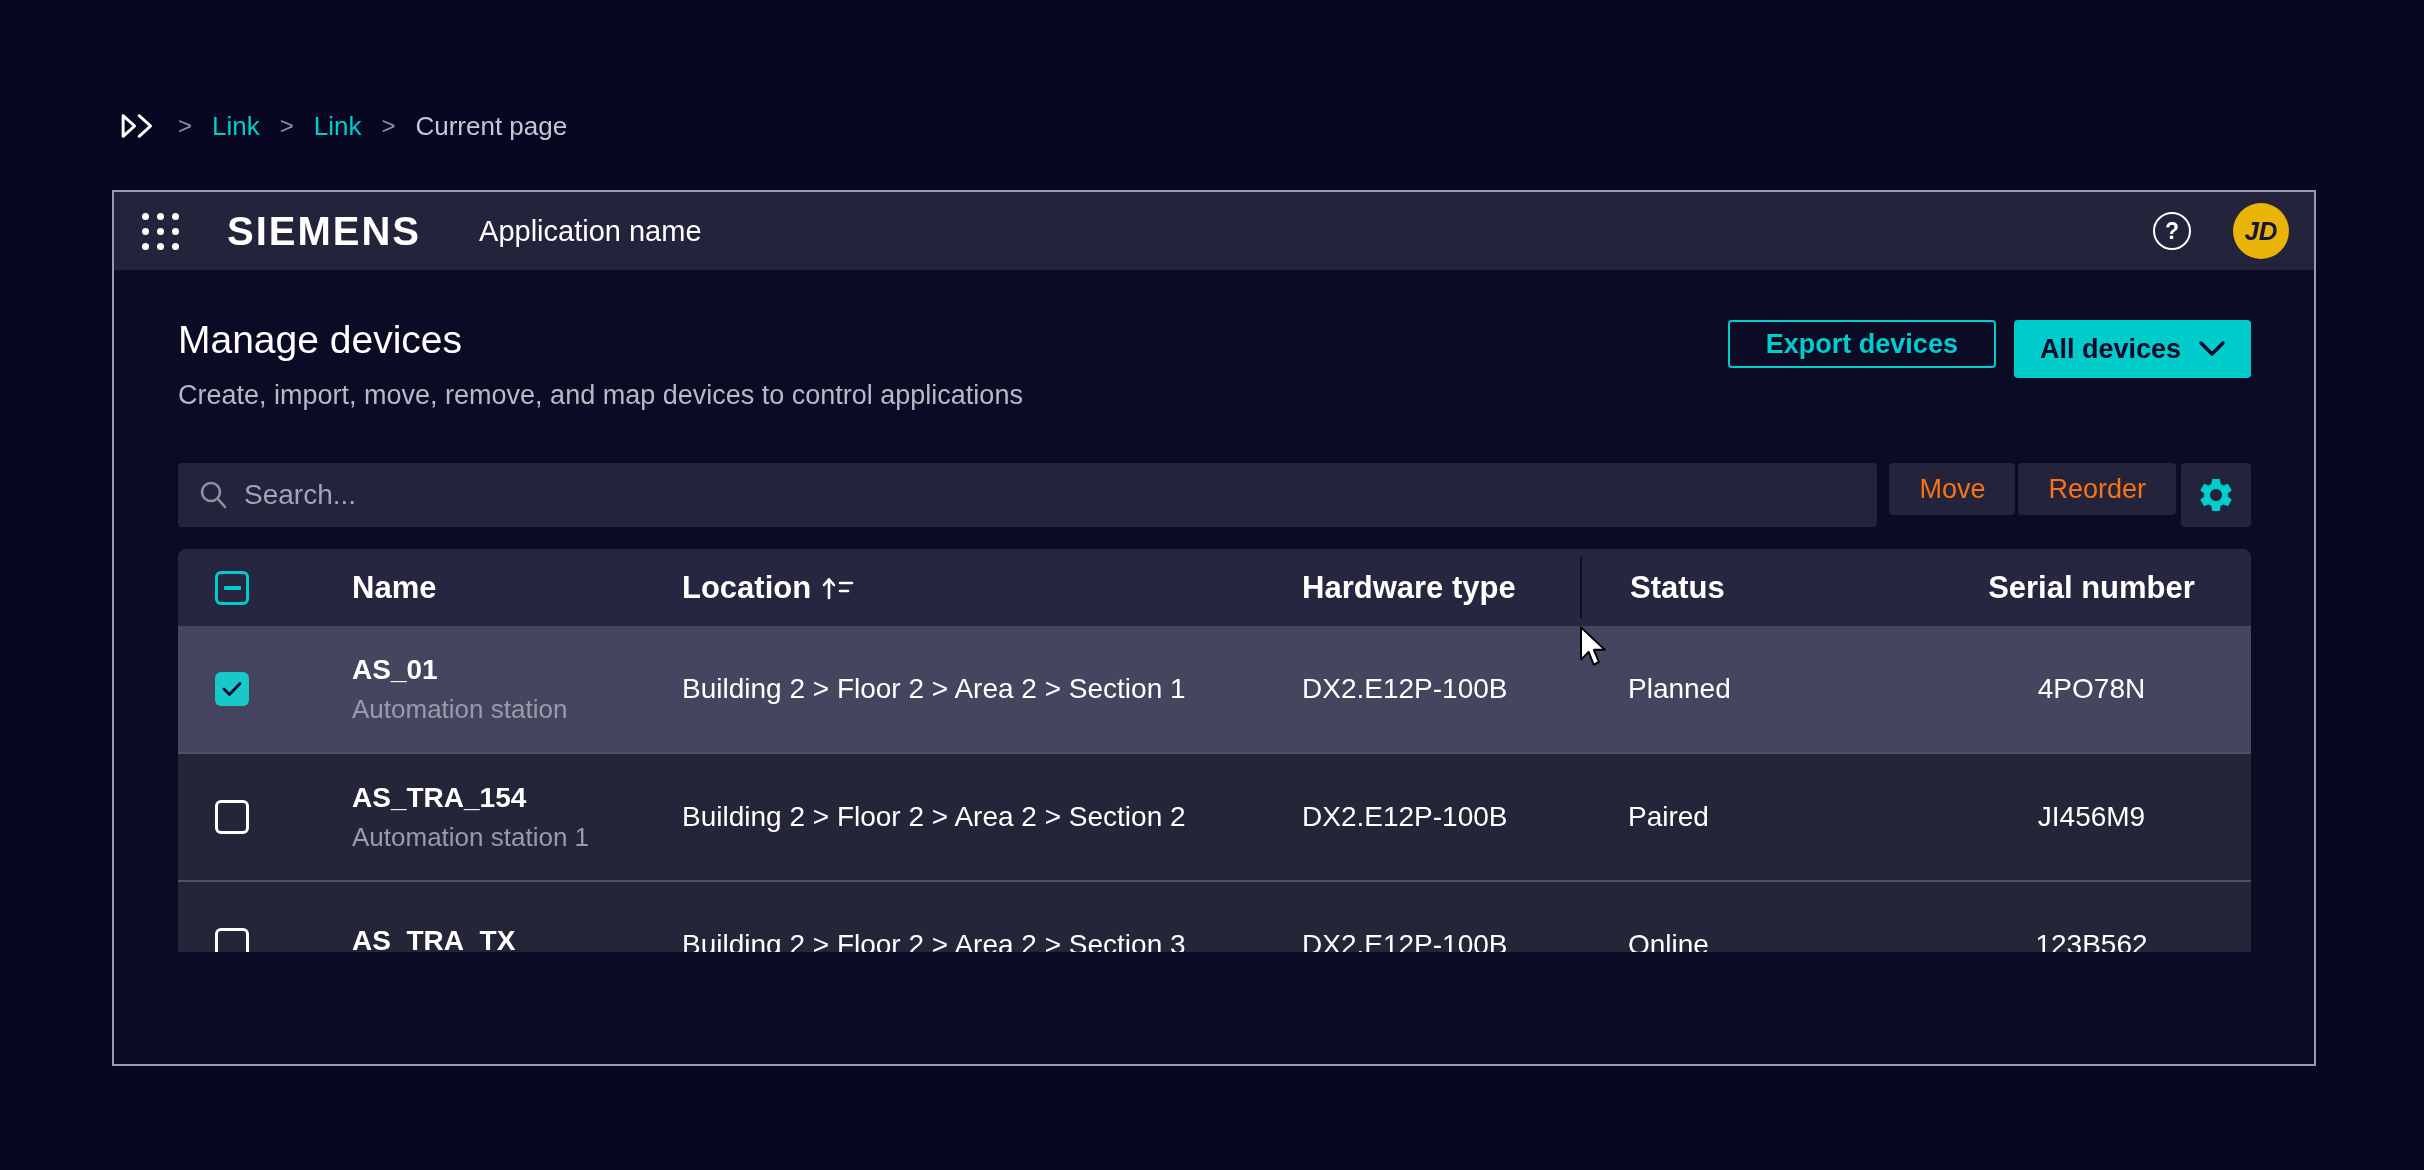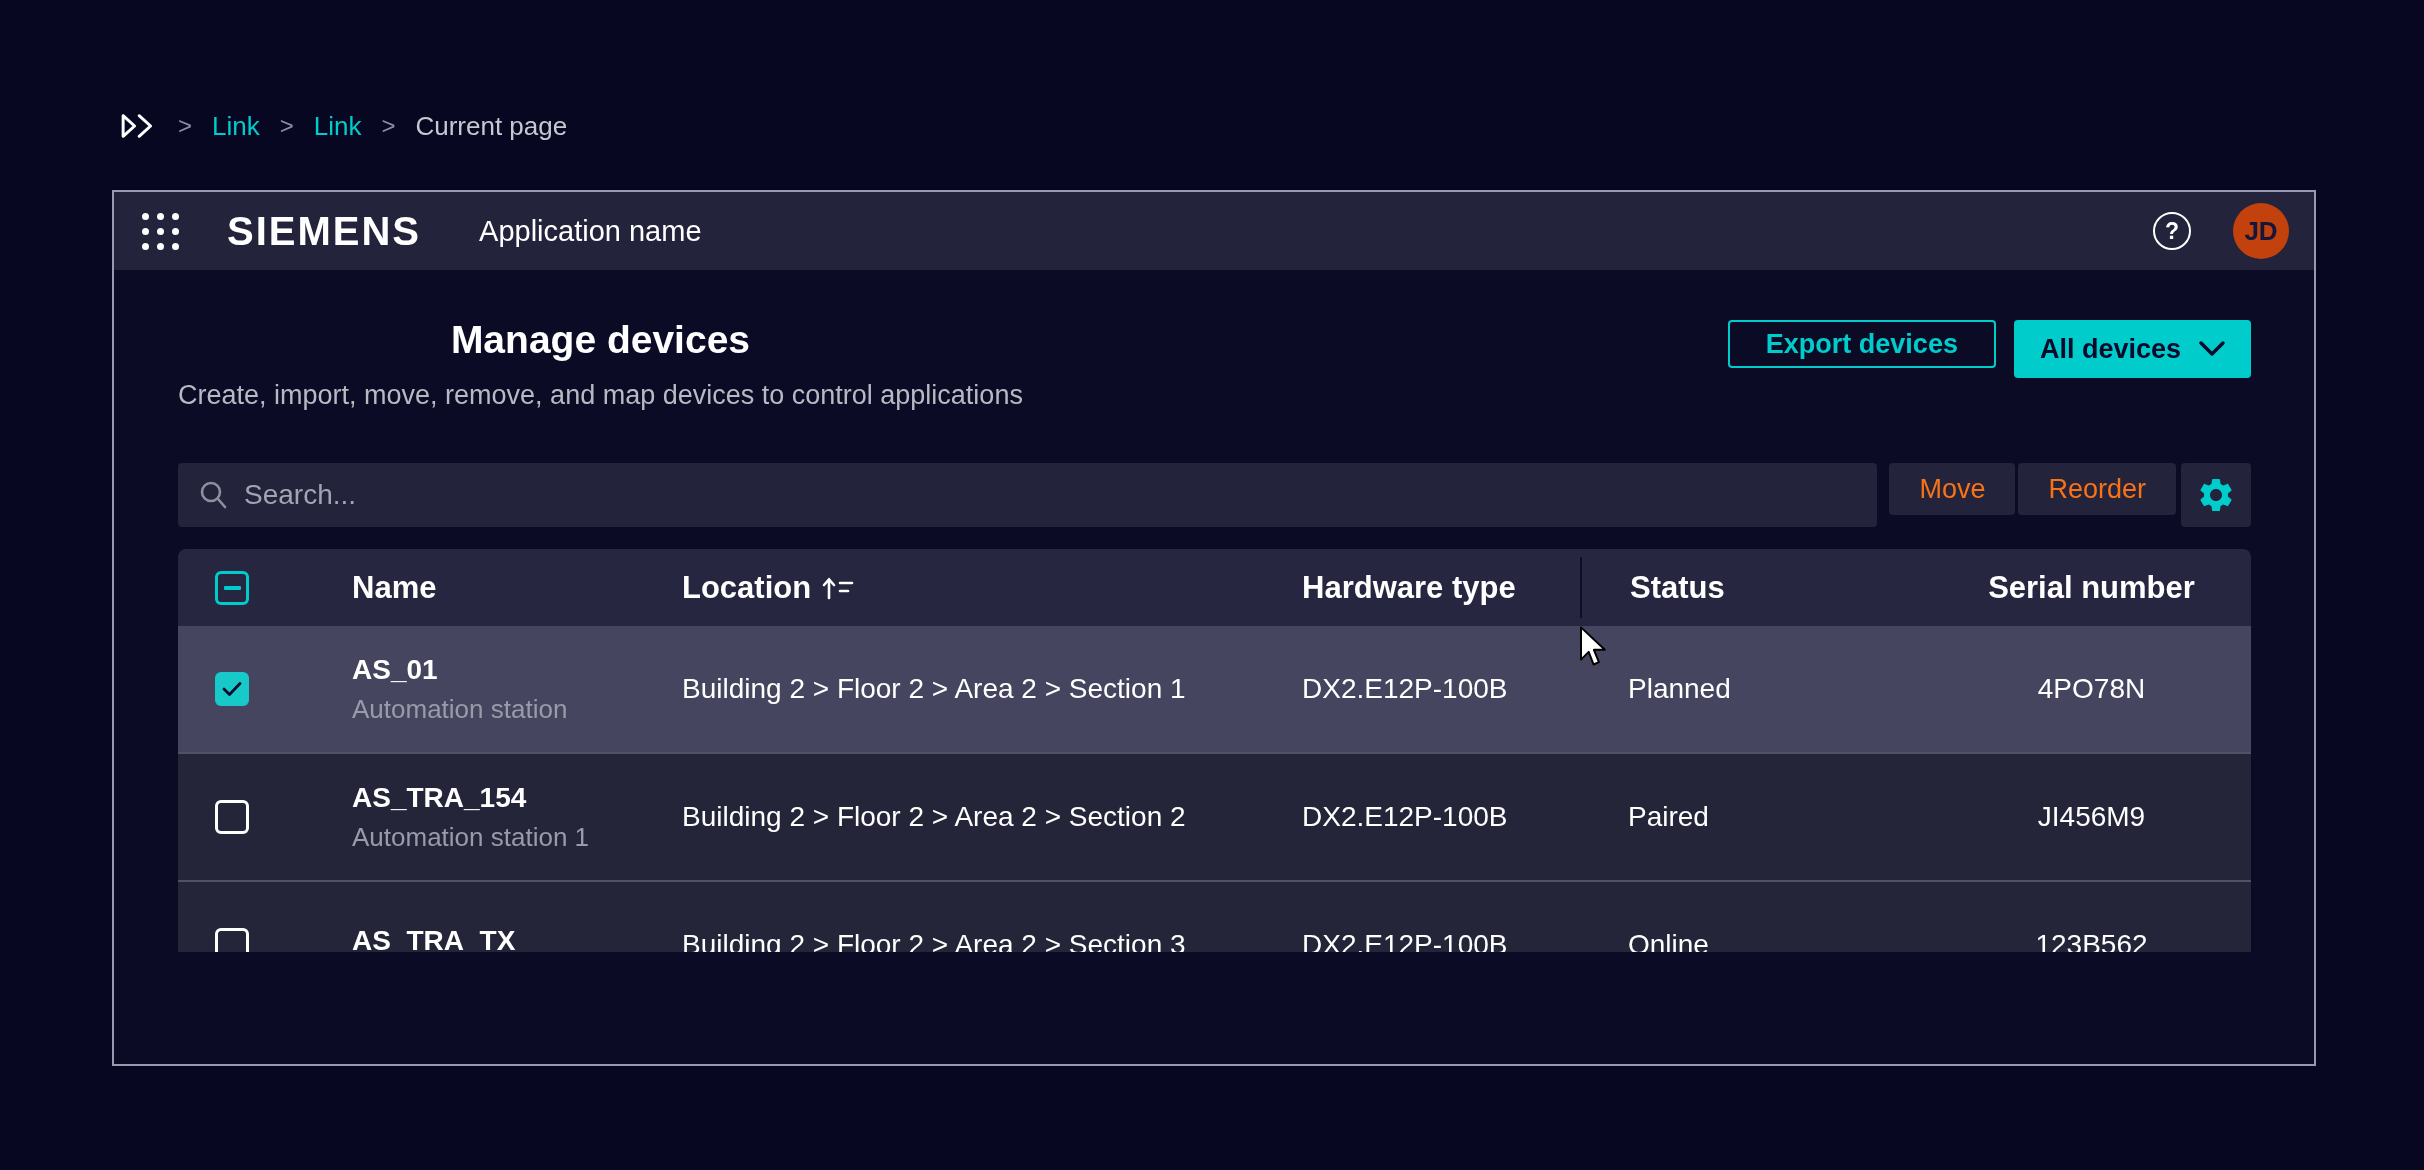--- a/index.html
+++ b/index.html
@@ -42,29 +42,29 @@
   .brand-logo { font-size: 40px; font-weight: 800; letter-spacing: 2px; color: #ffffff; }
   .app-name { font-size: 29px; color: #ffffff; margin-left: 58px; font-weight: 400; }
   .header-spacer { flex: 1; }
   .help-btn {
     width: 38px; height: 38px; border-radius: 50%;
     border: 2.5px solid #ffffff; display: flex; align-items: center; justify-content: center;
     font-size: 23px; font-weight: 700; color: #ffffff; cursor: pointer; margin-right: 42px;
   }
   .avatar {
     width: 56px; height: 56px; border-radius: 50%;
-    background: #c2410c; color: #16163a;
+    background: #eab308; color: #16163a;
     display: flex; align-items: center; justify-content: center;
-    font-size: 26px; font-weight: 700; cursor: pointer;
+    font-size: 26px; font-weight: 700; cursor: pointer; font-style: italic;
   }
 
   
   .content { padding: 48px 63px 0 64px; }
   .title-row { display: flex; justify-content: space-between; align-items: flex-start; }
-  .page-title { font-size: 39px; font-weight: 700; color: #ffffff; text-align: center; }
+  .page-title { font-size: 39px; font-weight: 400; color: #ffffff; }
   .page-subtitle { font-size: 27px; color: #b9b9c4; margin-top: 18px; font-weight: 400; }
 
   .action-buttons { display: flex; gap: 18px; margin-top: 2px; }
   .btn-outline {
     height: 48px; padding: 12px 36px; background: transparent;
     border: 2.5px solid #00cccc; border-radius: 4px;
     color: #00cccc; font-size: 27px; font-weight: 700;
     font-family: inherit; cursor: pointer; display: flex; align-items: center;
   }
   .btn-primary {

